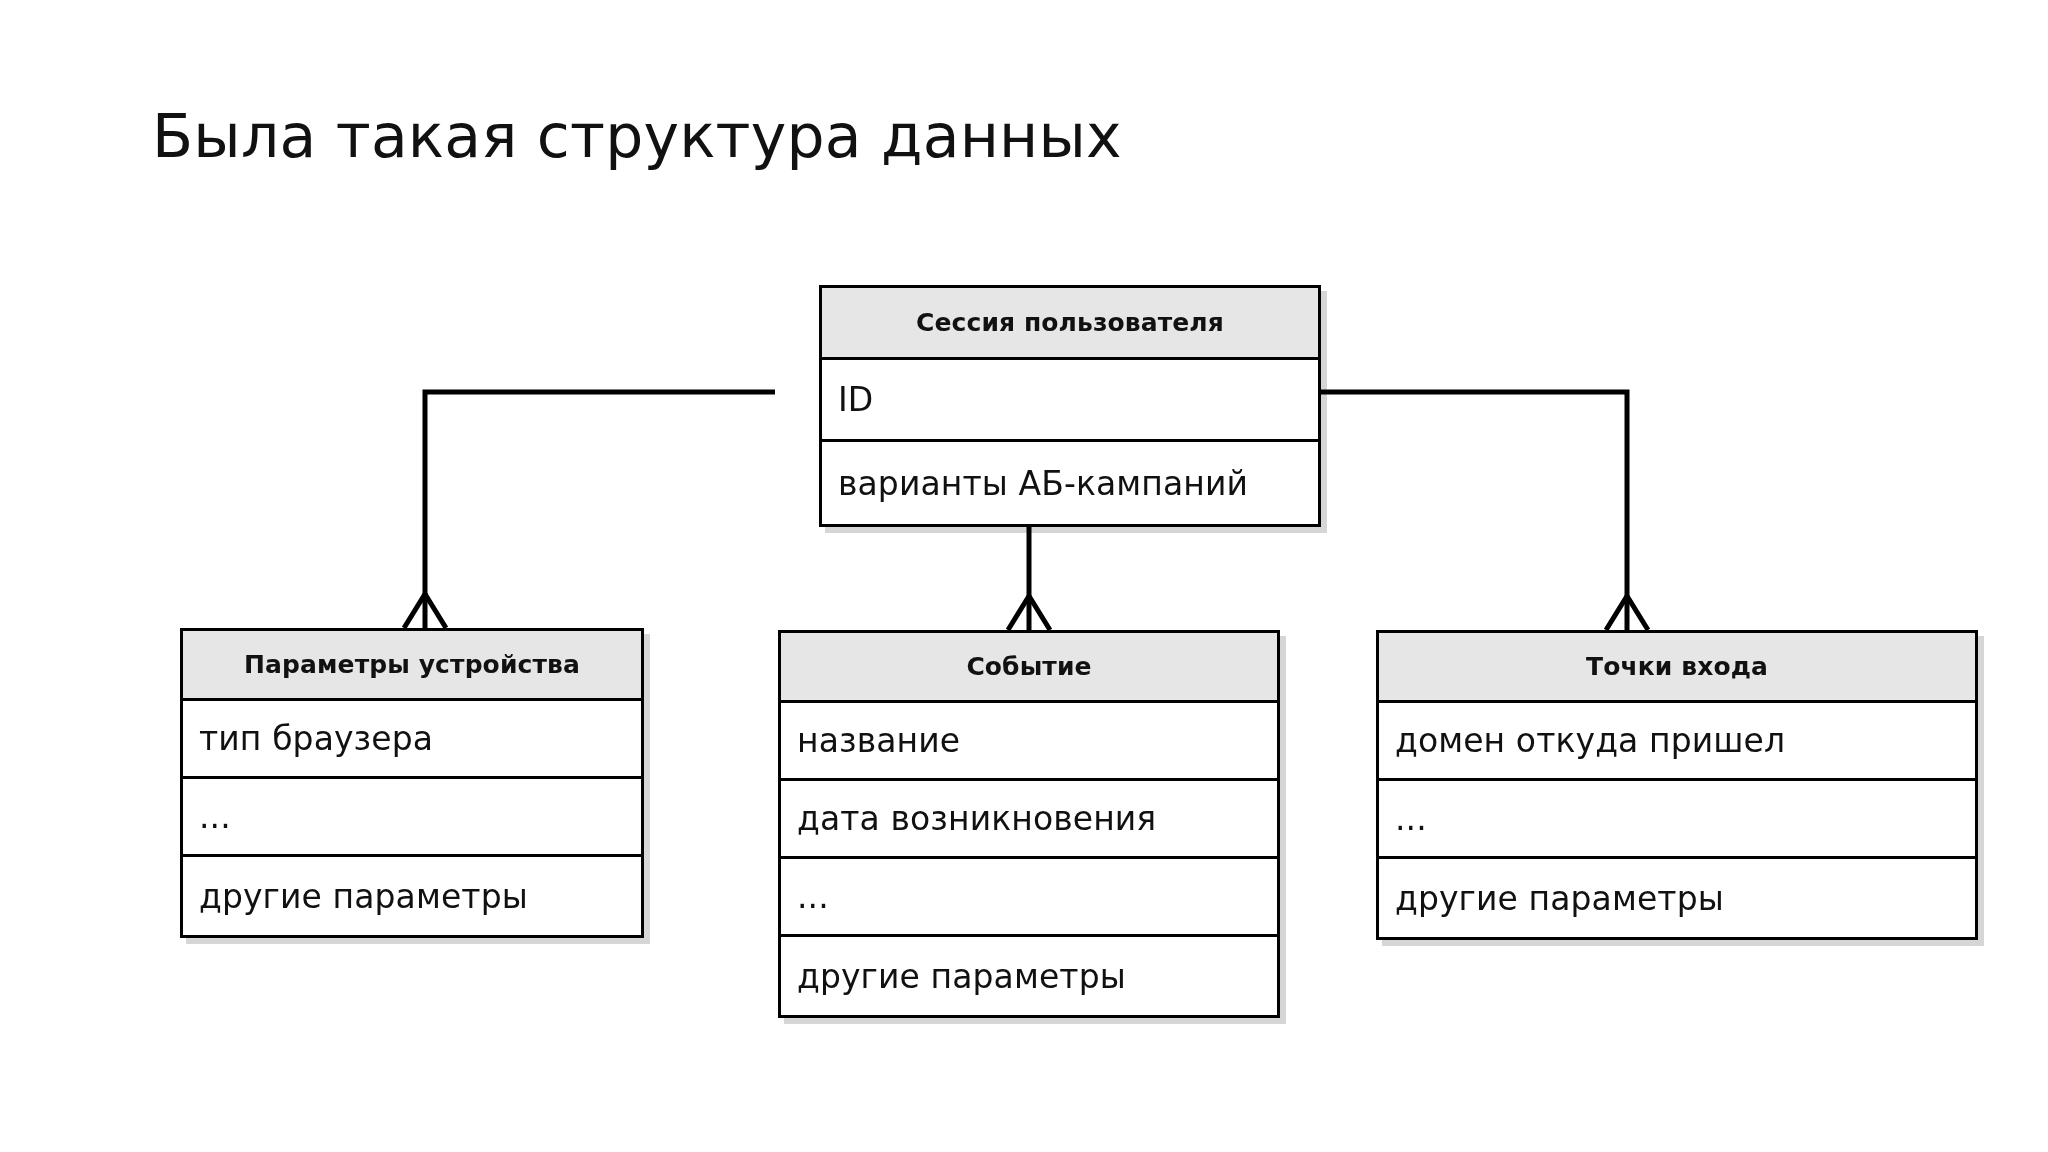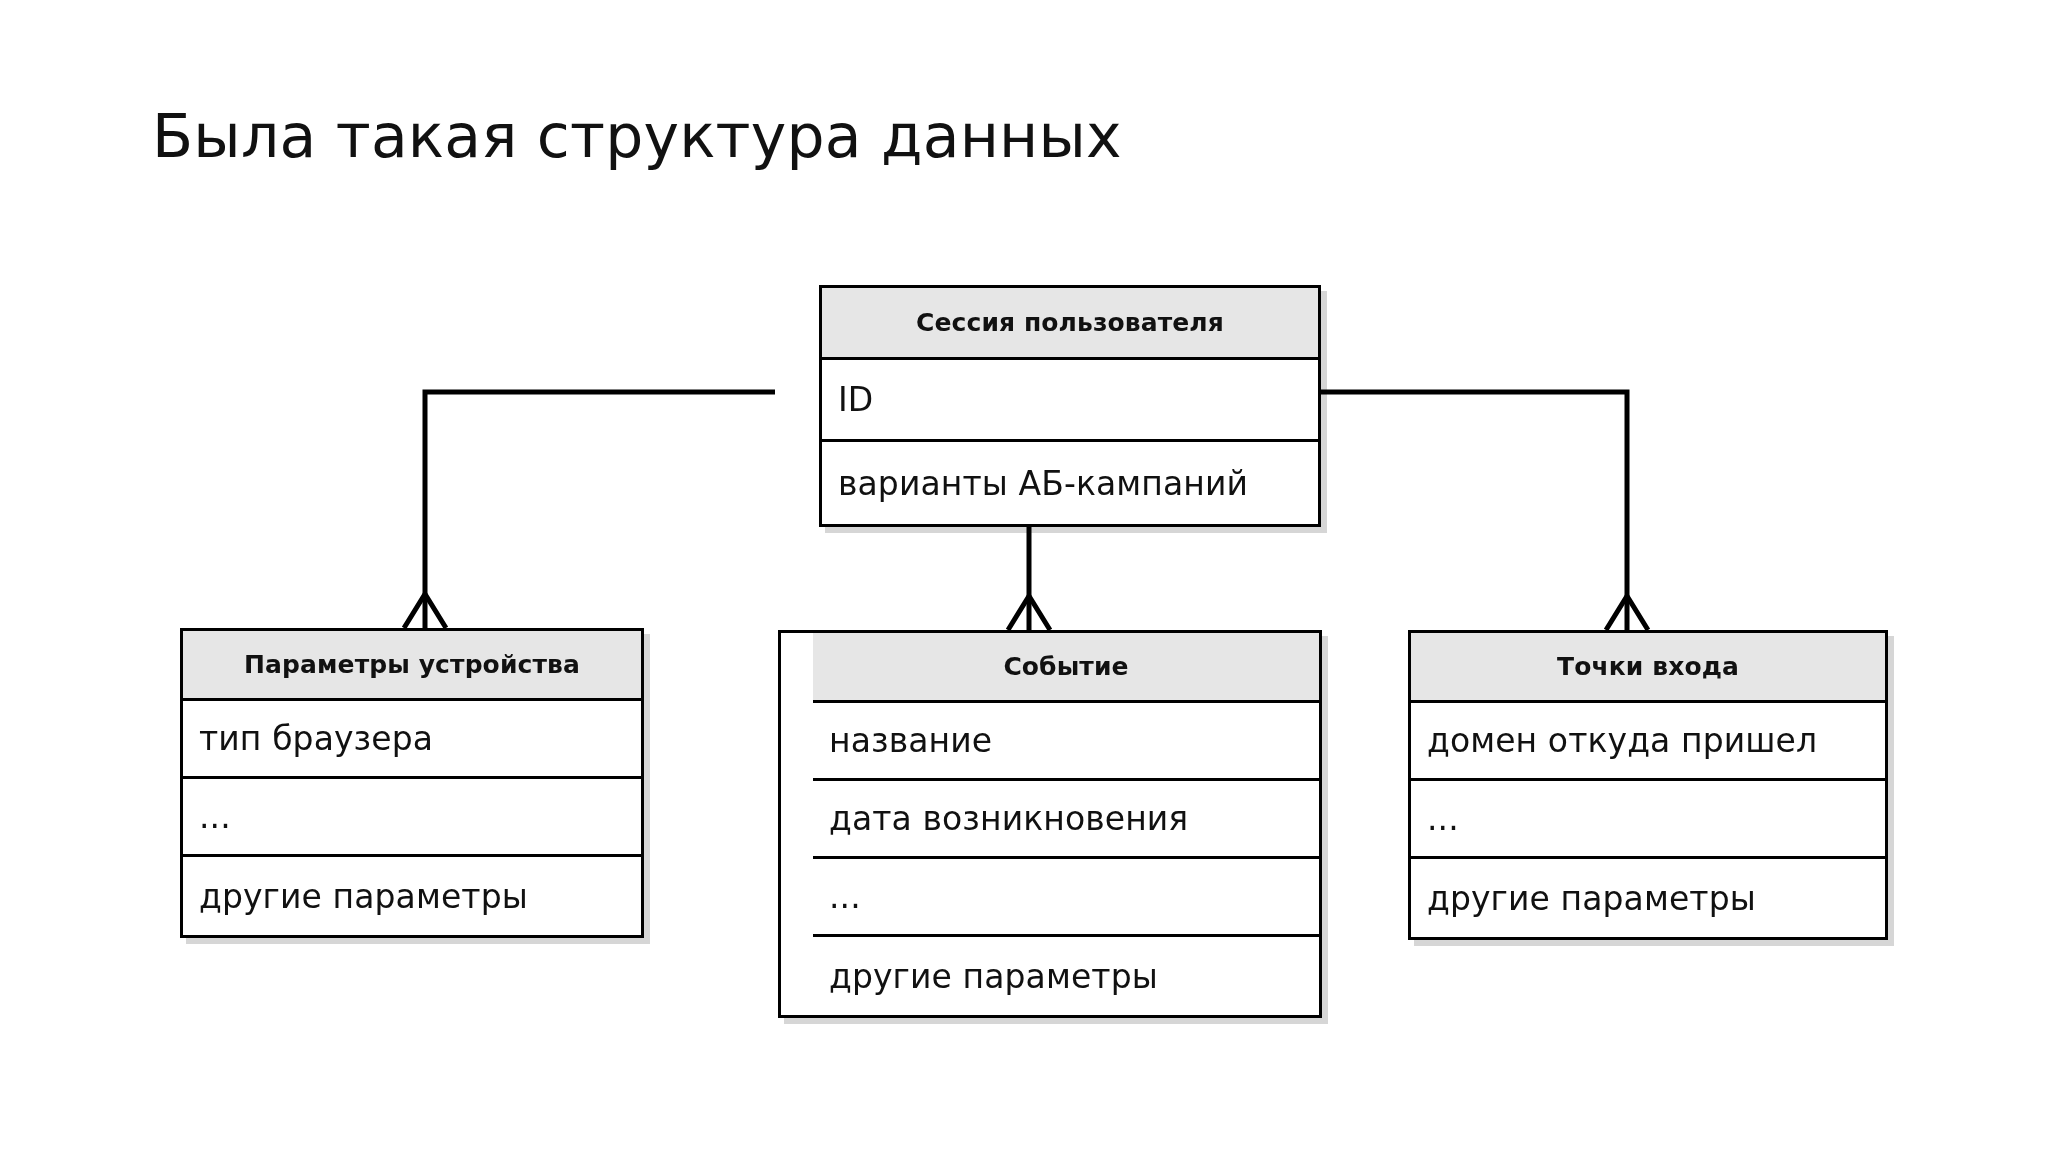--- a/index.html
+++ b/index.html
@@ -66,22 +66,22 @@
   .entity-row.last {
     border-bottom: none;
   }
 
   
   #box-session       { left: 775px;  top: 285px;  width: 502px; margin-left: 44px; }
   #box-session .entity-header { height: 72px; }
   #box-session .entity-row    { height: 82px; }
 
   #box-device        { left: 180px;  top: 628px;  width: 464px; }
-  #box-event         { left: 778px;  top: 630px;  width: 544px; padding-left: 32px; }
-  #box-entry         { left: 1408px; top: 630px;  width: 480px; }
+  #box-event         { left: 778px;  top: 630px;  width: 502px; }
+  #box-entry         { left: 1376px; top: 630px;  width: 602px; }
   #box-device .entity-header,
   #box-event  .entity-header,
   #box-entry  .entity-header  { height: 70px; }
   #box-device .entity-row,
   #box-event  .entity-row,
   #box-entry  .entity-row     { height: 78px; }
 
   
   #connectors {
     position: absolute;

